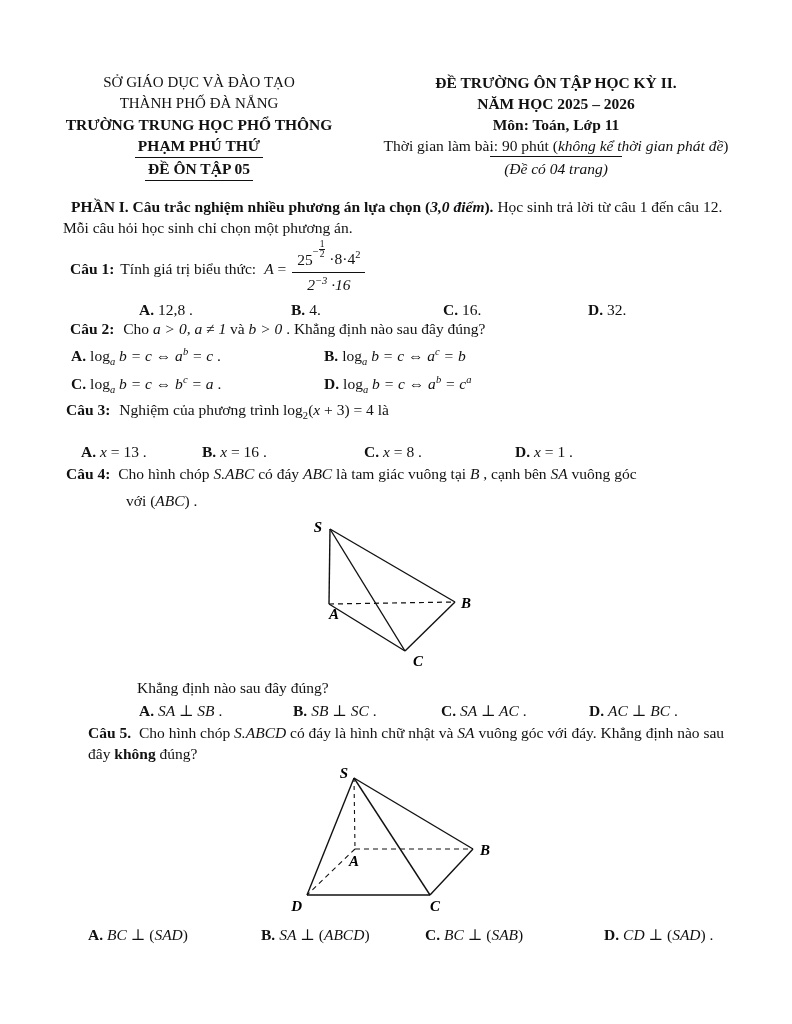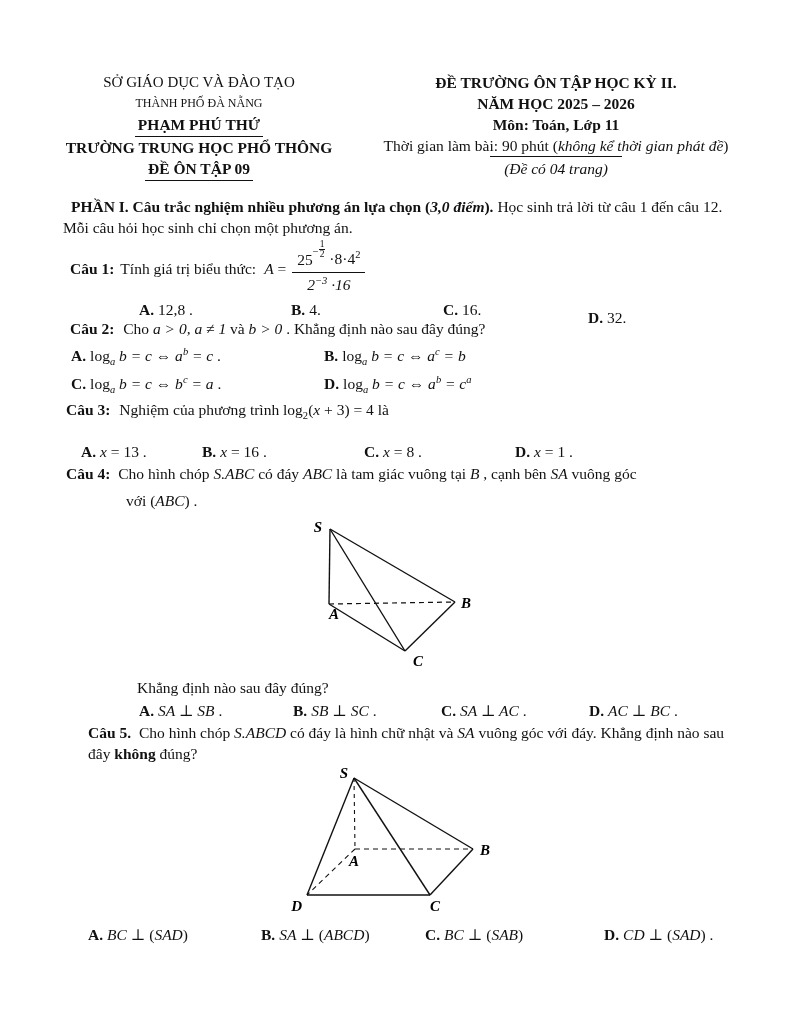--- a/index.html
+++ b/index.html
@@ -34,24 +34,24 @@
   .figure svg text { font-family:"Liberation Serif","DejaVu Serif",serif; font-size:15px; font-style:italic; font-weight:bold; }
   .q1line { display:flex; align-items:center; }
 </style>
 </head>
 <body>
 
 <div class="page">
 
   <div class="abs ctr" style="top:72px; left:58px; width:282px;">
     <div style="font-size:15px;">SỞ GIÁO DỤC VÀ ĐÀO TẠO</div>
-    <div style="font-size:12px;font-family:Liberation Serif, serif;">THÀNH PHỐ ĐÀ NẴNG</div>
+    <div style="font-size:15px;font-family:Liberation Serif, serif;">THÀNH PHỐ ĐÀ NẴNG</div>
+    <div class="b">TRƯỜNG TRUNG HỌC PHỔ THÔNG</div>
     <div class="b"><span class="uline">PHẠM PHÚ THỨ</span></div>
-    <div class="b">TRƯỜNG TRUNG HỌC PHỔ THÔNG</div>
-    <div class="b"><span class="uline">ĐỀ ÔN TẬP 09</span></div>
+    <div class="b"><span class="uline">ĐỀ ÔN TẬP 05</span></div>
   </div>
 
   <div class="abs ctr" style="top:72px; left:368px; width:376px;">
     <div class="b">ĐỀ TRƯỜNG ÔN TẬP HỌC KỲ II.</div>
     <div class="b">NĂM HỌC 2025 – 2026</div>
     <div class="b">Môn: Toán, Lớp 11</div>
     <div><span>Thời gian làm bài: 90 phút (</span><span class="i">không kể thời gian phát đề</span><span>)</span></div>
     <div><span class="i oline">(Đề có 04 trang)</span></div>
   </div>
 
@@ -66,21 +66,21 @@
     <span class="frac">
       <span class="num"><span>25</span><sup class="efrac"><span>−</span><span class="sfr"><span class="sn">1</span><span class="sd">2</span></span></sup><span> ·8·4<sup>2</sup></span></span>
       <span class="den">2<sup>−3</sup> ·16</span>
     </span>
   </div>
 
   <div class="optrow" style="top:299px;">
     <span class="opt" style="left:139px;"><span class="key">A.</span><span>12,8 .</span></span>
     <span class="opt" style="left:291px;"><span class="key">B.</span><span>4.</span></span>
     <span class="opt" style="left:443px;"><span class="key">C.</span><span>16.</span></span>
-    <span class="opt" style="left:588px;margin-top:8px;"><span class="key">D.</span><span>32.</span></span>
+    <span class="opt" style="left:588px;"><span class="key">D.</span><span>32.</span></span>
   </div>
 
   <div class="abs" style="top:318px; left:70px; width:665px;">
     <span class="q-label">Câu 2:</span>
     <span style="margin-left:5px;">Cho <i class="mv">a &gt; 0, a ≠ 1</i> và <i class="mv">b &gt; 0</i> . Khẳng định nào sau đây đúng?</span>
   </div>
   <div class="optrow" style="top:345px;">
     <span class="opt" style="left:71px;"><span class="key">A.</span><span>log<i class="mv"><sub>a</sub> b = c ⇔ a<sup>b</sup> = c</i> .</span></span>
     <span class="opt" style="left:324px;"><span class="key">B.</span><span>log<i class="mv"><sub>a</sub> b = c ⇔ a<sup>c</sup> = b</i></span></span>
   </div>

